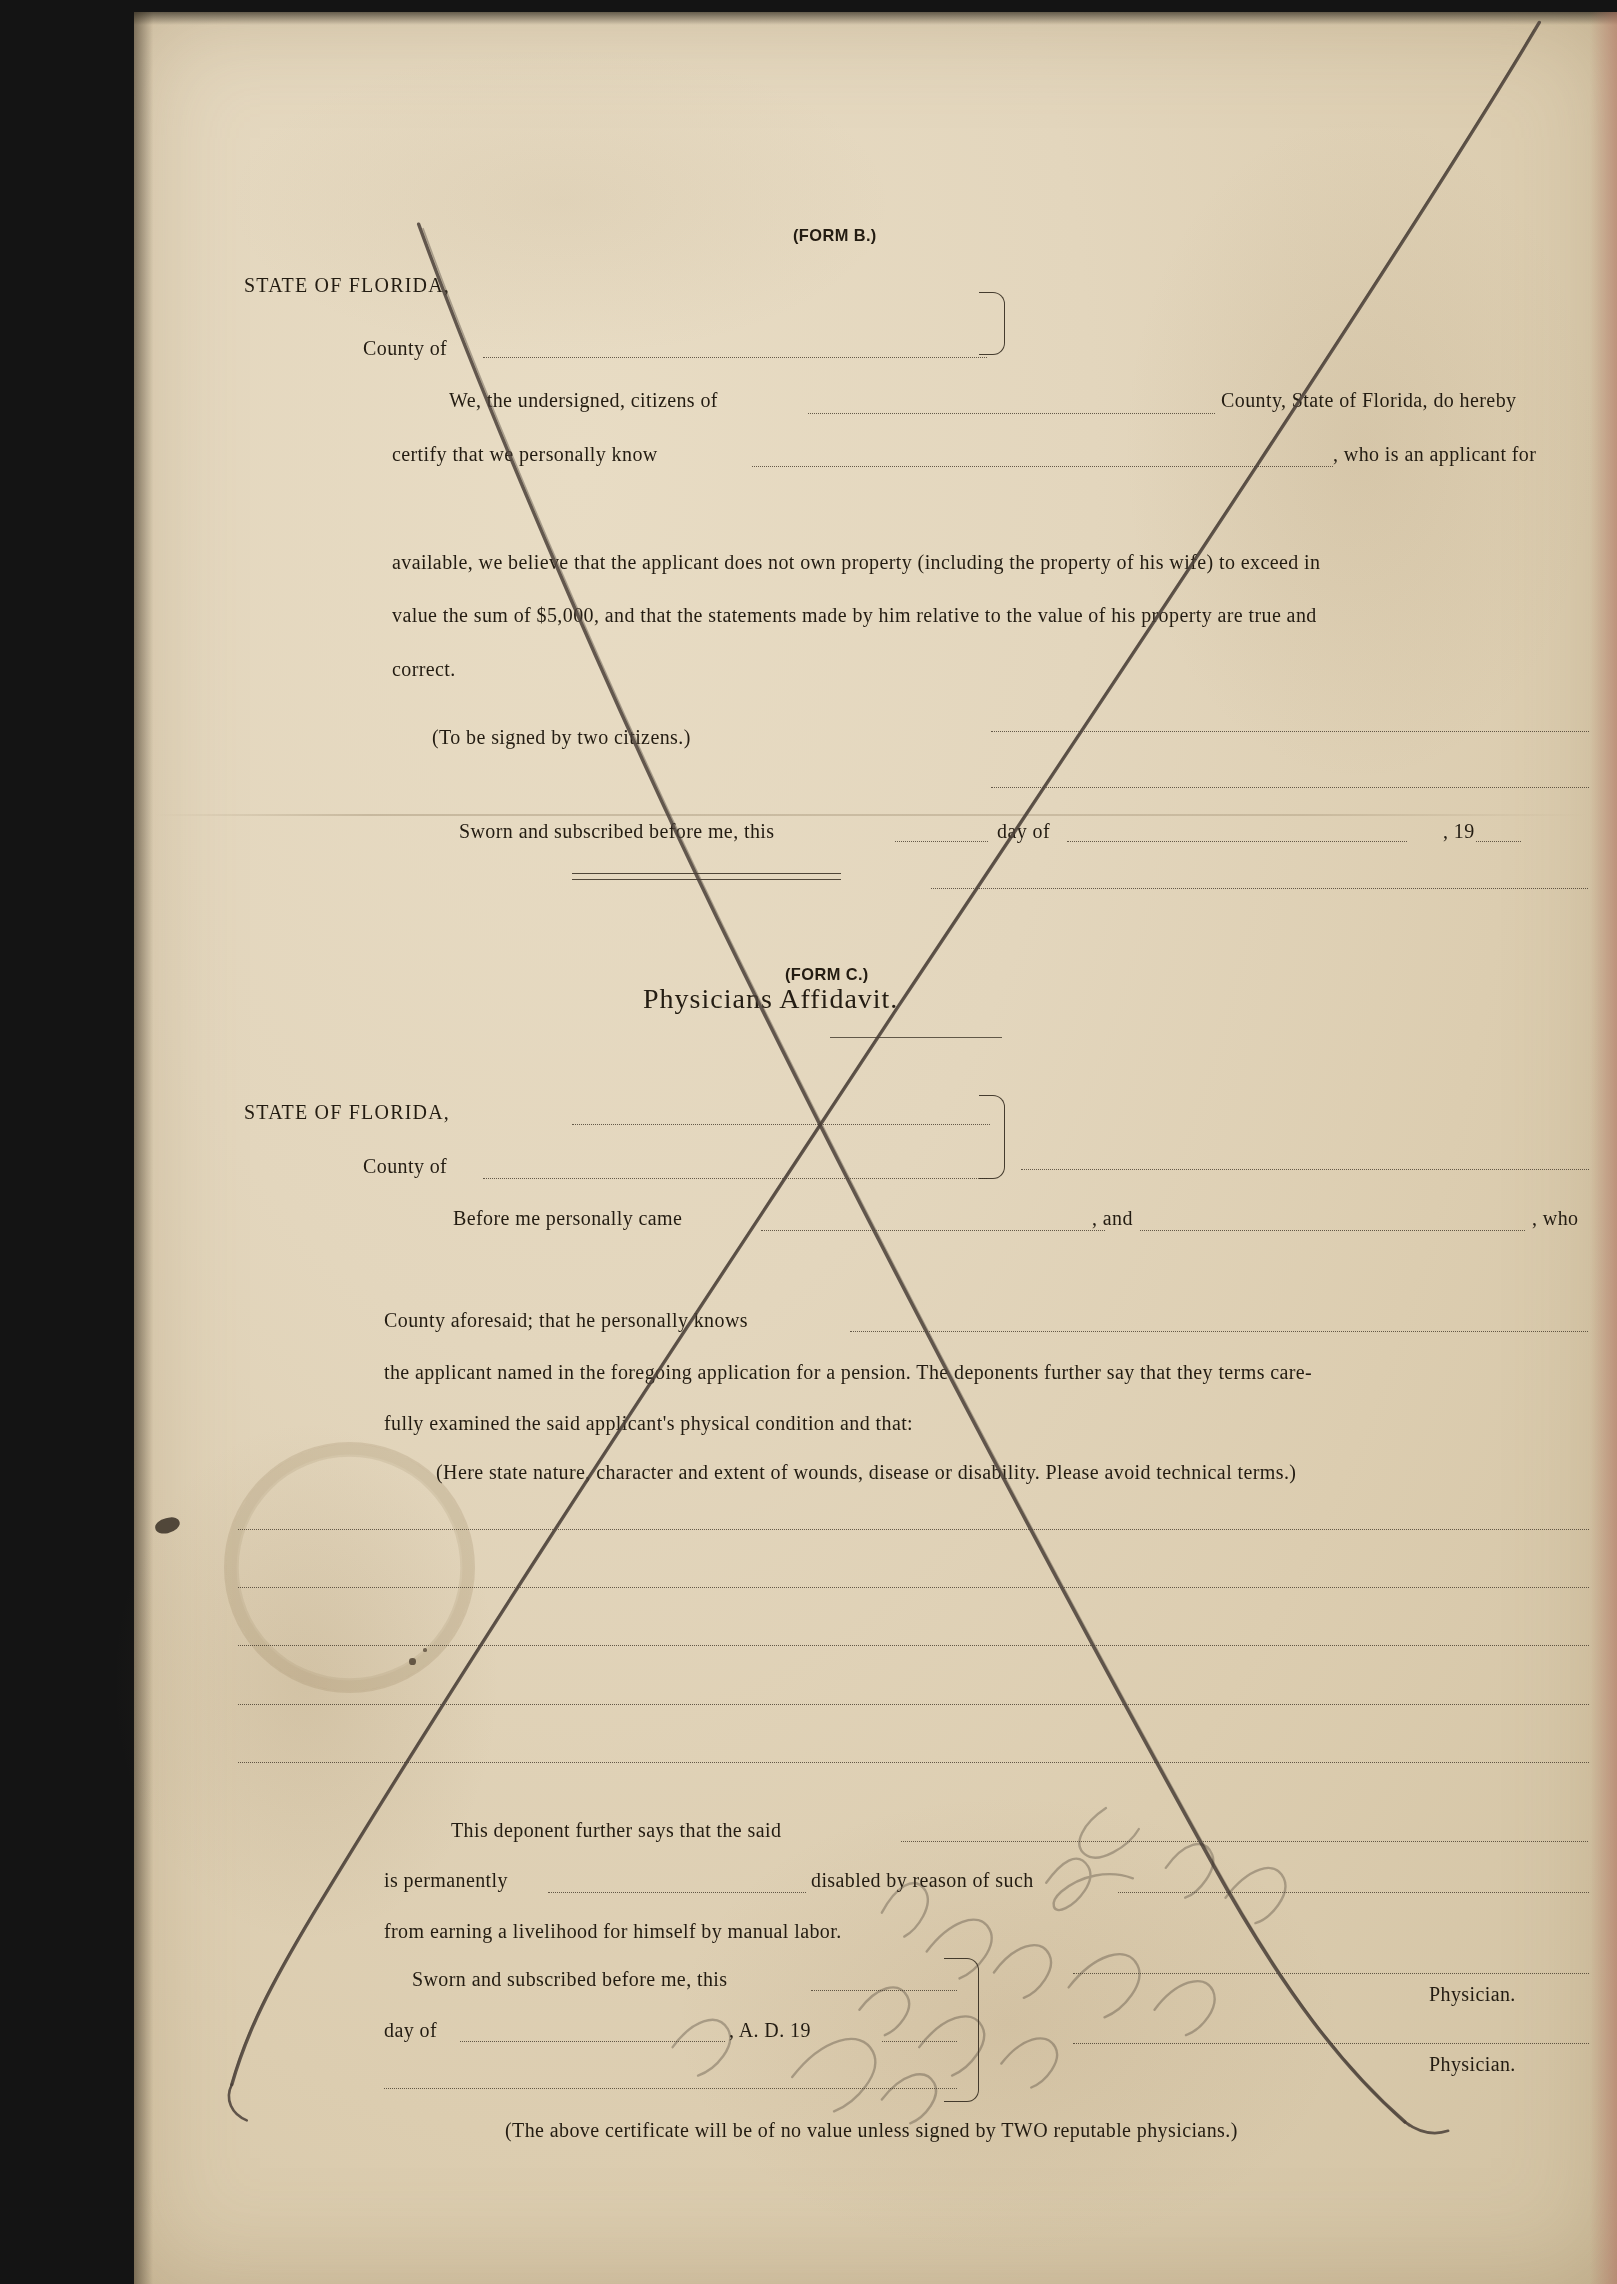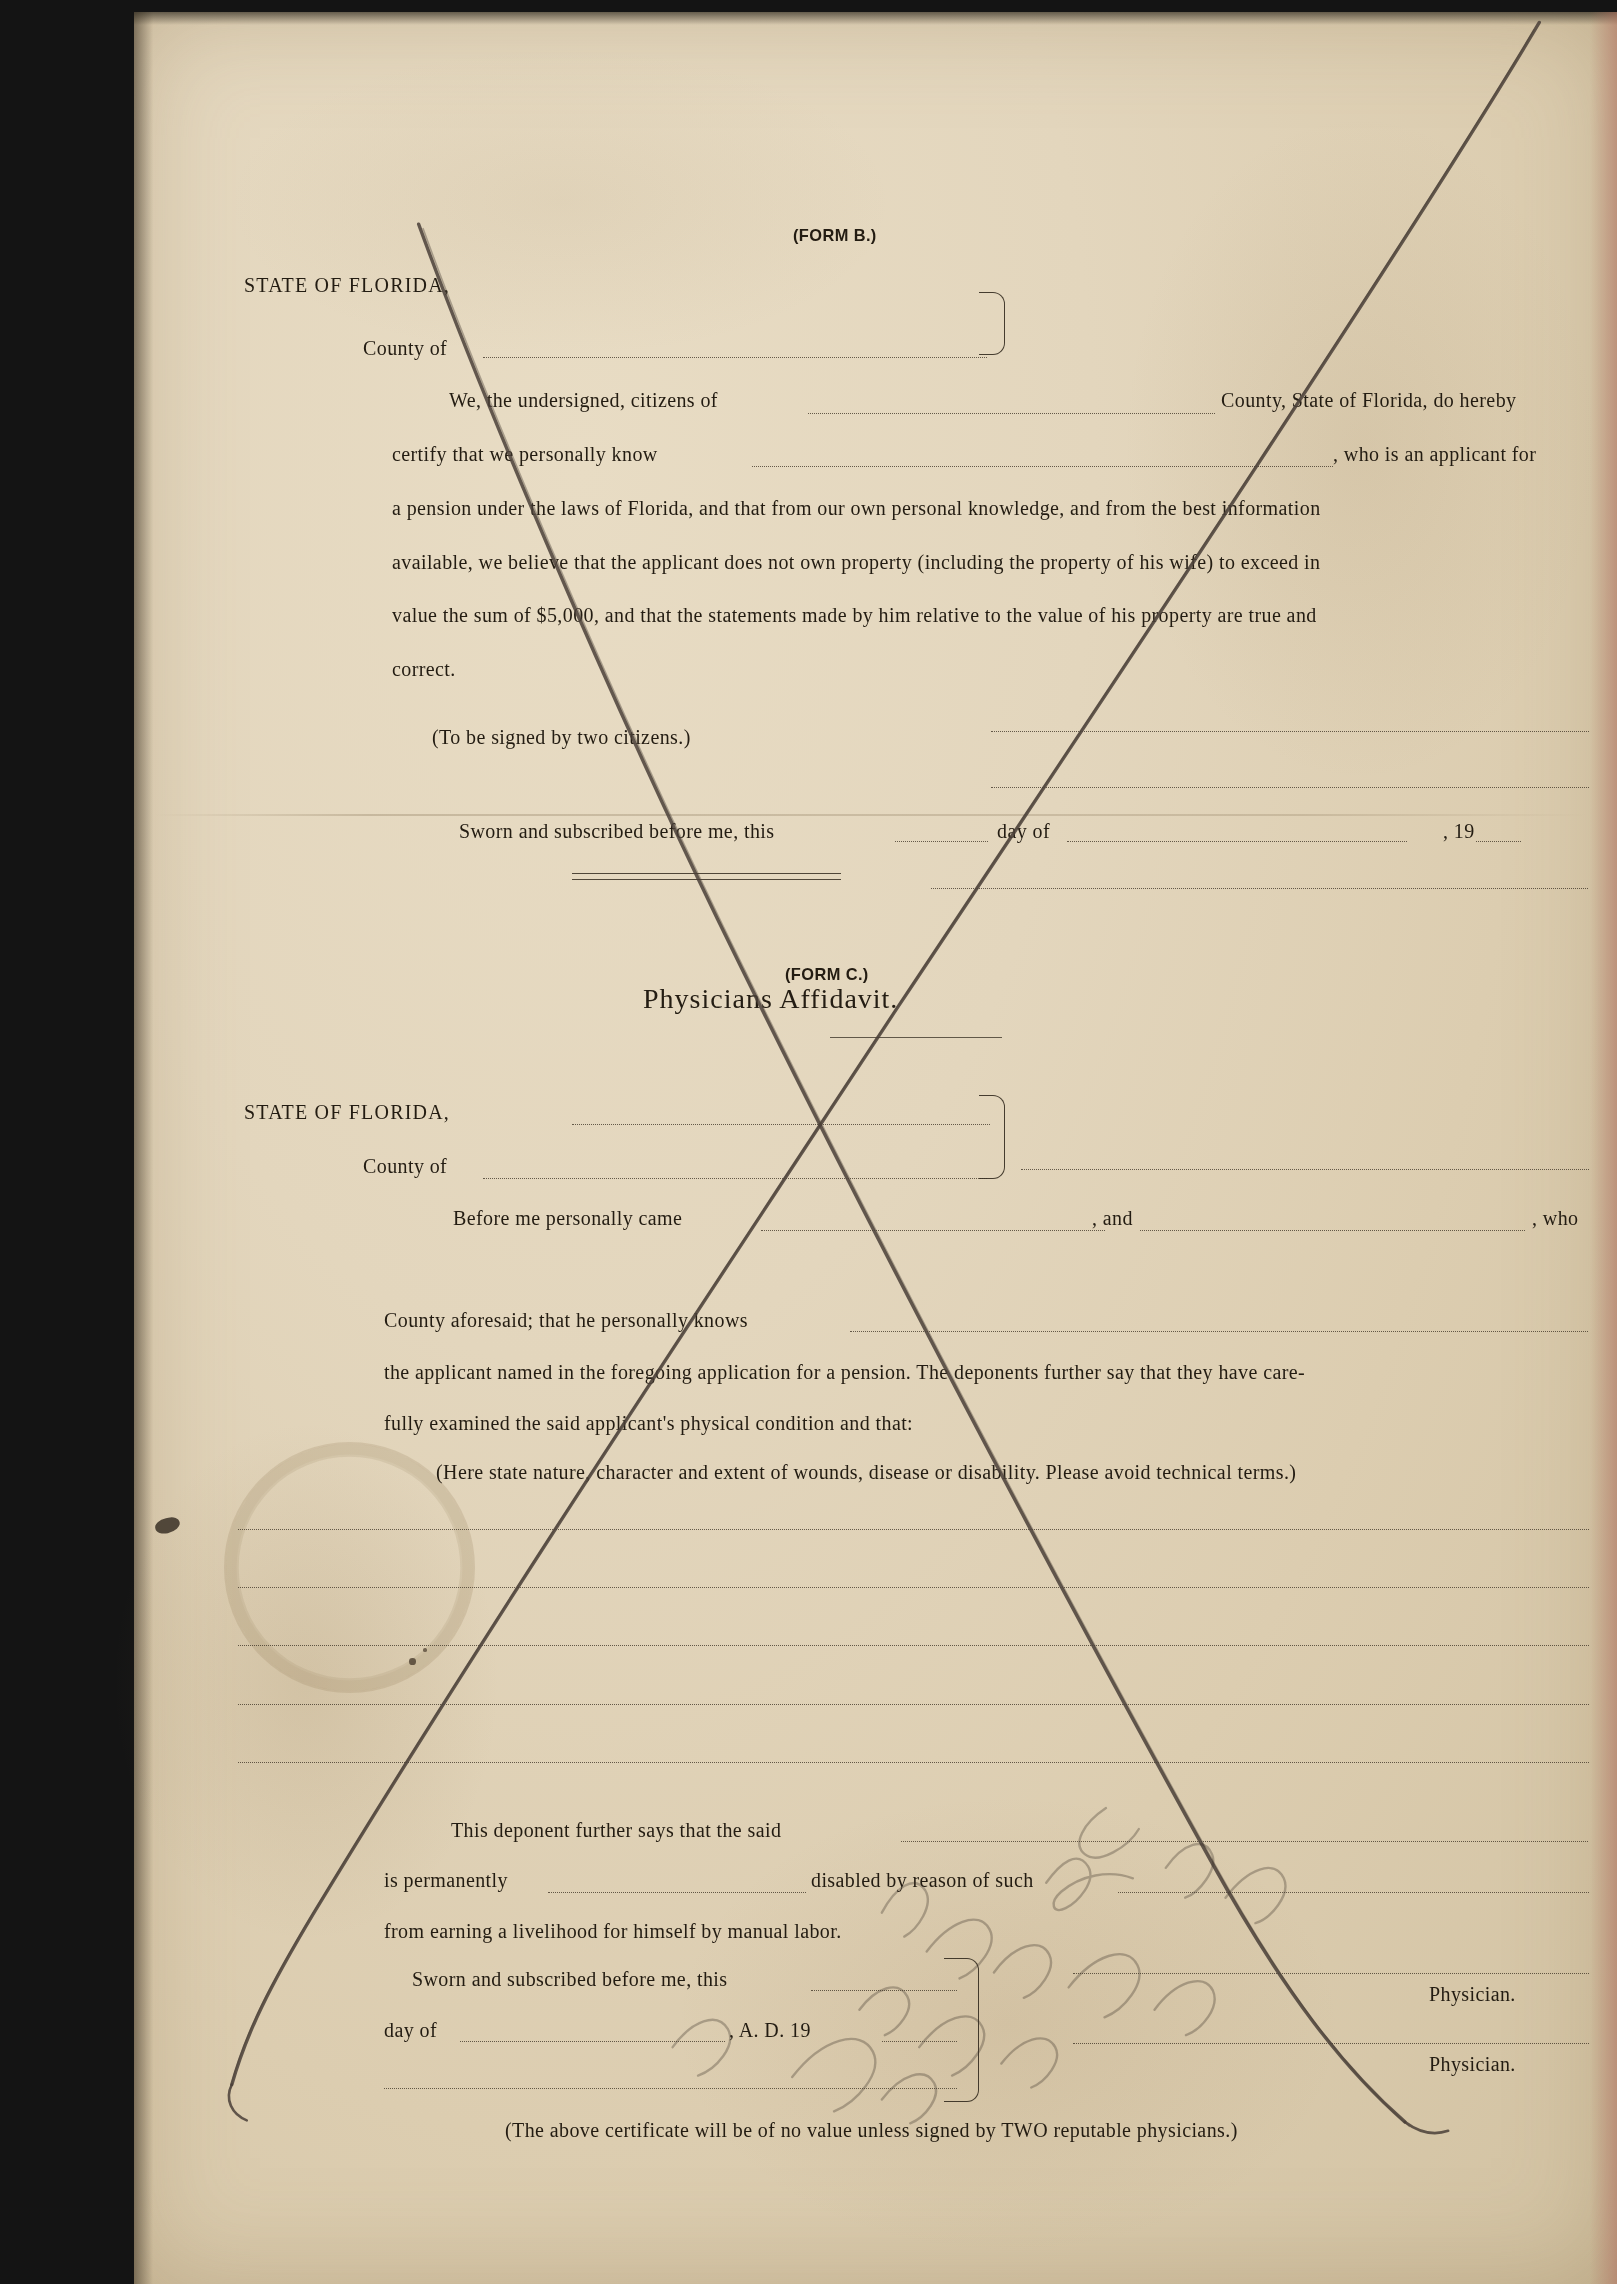--- a/index.html
+++ b/index.html
@@ -247,21 +247,20 @@
     <div class="brace-big" style="left:825px; top:280px; height:61px;"></div>
 
     <div class="txt body-line" style="left:295px; top:377px;">We, the undersigned, citizens of</div>
     <div class="rule" style="left:654px; top:401px; width:407px;"></div>
     <div class="txt body-line" style="left:1067px; top:377px;">County, State of Florida, do hereby</div>
 
     <div class="txt body-line" style="left:238px; top:431px;">certify that we personally know</div>
     <div class="rule" style="left:598px; top:454px; width:581px;"></div>
     <div class="txt body-line" style="left:1179px; top:431px;">, who is an applicant for</div>
 
-    <div class="txt body-line" style="left:238px; top:485px;">a pension under the laws of Florida, and that from our own personal knowledge, and from the best information</div>
     <div class="txt body-line" style="left:238px; top:539px;">available, we believe that the applicant does not own property  (including the property of his wife)  to exceed in</div>
     <div class="txt body-line" style="left:238px; top:592px;">value the sum of $5,000, and that the statements made by him relative to the value of his property are true and</div>
     <div class="txt body-line" style="left:238px; top:646px;">correct.</div>
 
     <div class="txt body-line" style="left:278px; top:714px;">(To be signed by two citizens.)</div>
     <div class="rule" style="left:837px; top:719px; width:598px;"></div>
     <div class="rule" style="left:837px; top:775px; width:598px;"></div>
 
     <div class="txt body-line" style="left:305px; top:808px;">Sworn and subscribed before me, this</div>
     <div class="rule" style="left:741px; top:829px; width:93px;"></div>
@@ -289,21 +288,21 @@
 
     <div class="txt body-line" style="left:299px; top:1195px;">Before me personally came</div>
     <div class="rule" style="left:607px; top:1218px; width:344px;"></div>
     <div class="txt body-line" style="left:938px; top:1195px;">, and</div>
     <div class="rule" style="left:986px; top:1218px; width:385px;"></div>
     <div class="txt body-line" style="left:1378px; top:1195px;">, who</div>
 
     <div class="txt body-line" style="left:230px; top:1297px;">County aforesaid; that he personally knows</div>
     <div class="rule" style="left:696px; top:1319px; width:738px;"></div>
 
-    <div class="txt body-line" style="left:230px; top:1349px;">the applicant named in the foregoing application for a pension.  The deponents further say that they have care-</div>
+    <div class="txt body-line" style="left:230px; top:1349px;">the applicant named in the foregoing application for a pension.  The deponents further say that they terms care-</div>
     <div class="txt body-line" style="left:230px; top:1400px;">fully examined the said applicant's physical condition and that:</div>
 
     <div class="txt body-line" style="left:282px; top:1449px;">(Here state nature, character and extent of wounds, disease or disability.  Please avoid technical terms.)</div>
 
     <div class="rule" style="left:84px; top:1517px; width:1351px;"></div>
     <div class="rule" style="left:84px; top:1575px; width:1351px;"></div>
     <div class="rule" style="left:84px; top:1633px; width:1351px;"></div>
     <div class="rule" style="left:84px; top:1692px; width:1351px;"></div>
     <div class="rule" style="left:84px; top:1750px; width:1351px;"></div>
 

